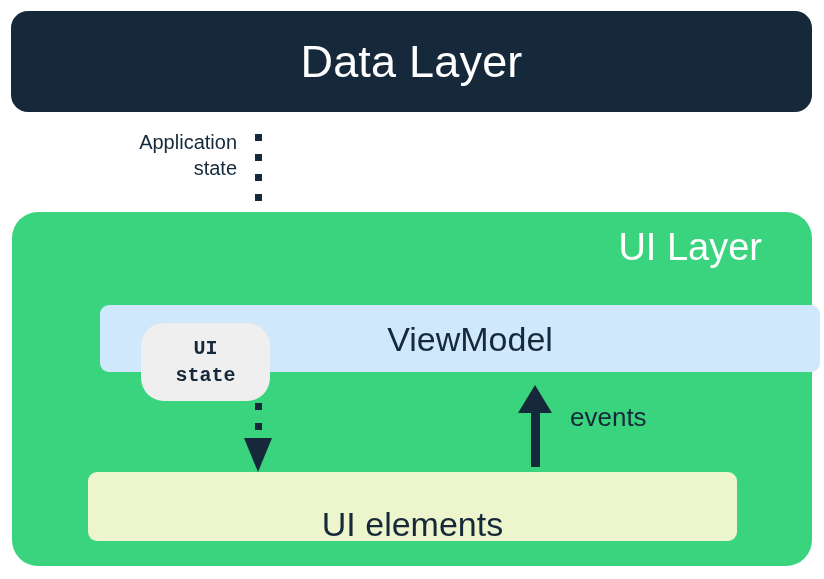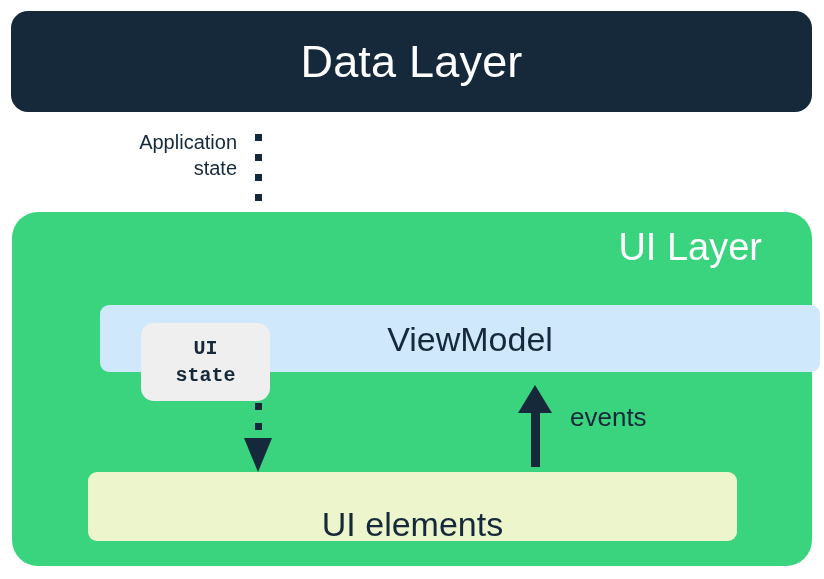--- a/index.html
+++ b/index.html
@@ -142,21 +142,21 @@
   }
 
   
   .ui-state-badge {
     position: absolute;
     left: 141px;
     top: 323px;
     width: 129px;
     height: 78px;
     background: #efefef;
-    border-radius: 13px;
+    border-radius: 23px;
     display: flex;
     flex-direction: column;
     align-items: center;
     justify-content: center;
     gap: 2px;
   }
   .ui-state-badge span {
     font-family: "Liberation Mono", "DejaVu Sans Mono", monospace;
     font-size: 20px;
     font-weight: 700;

